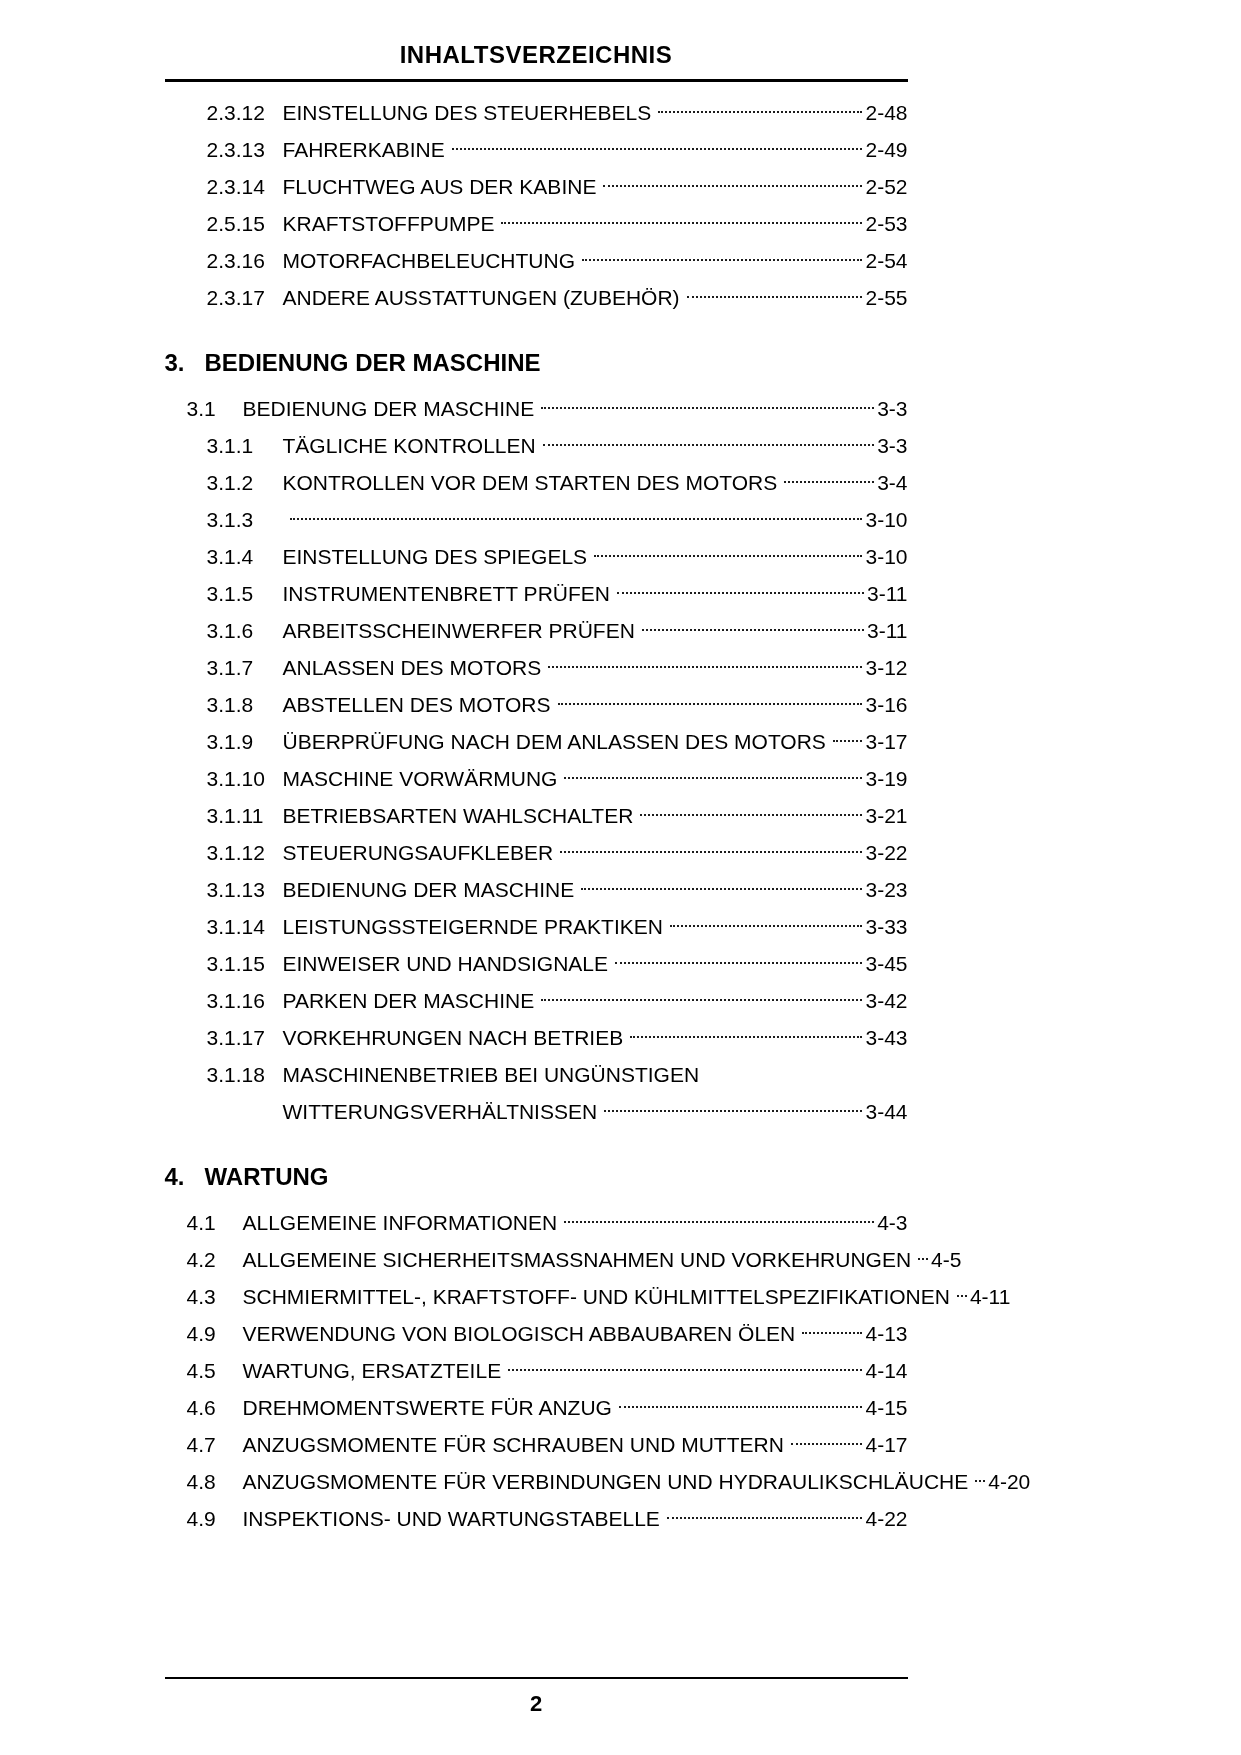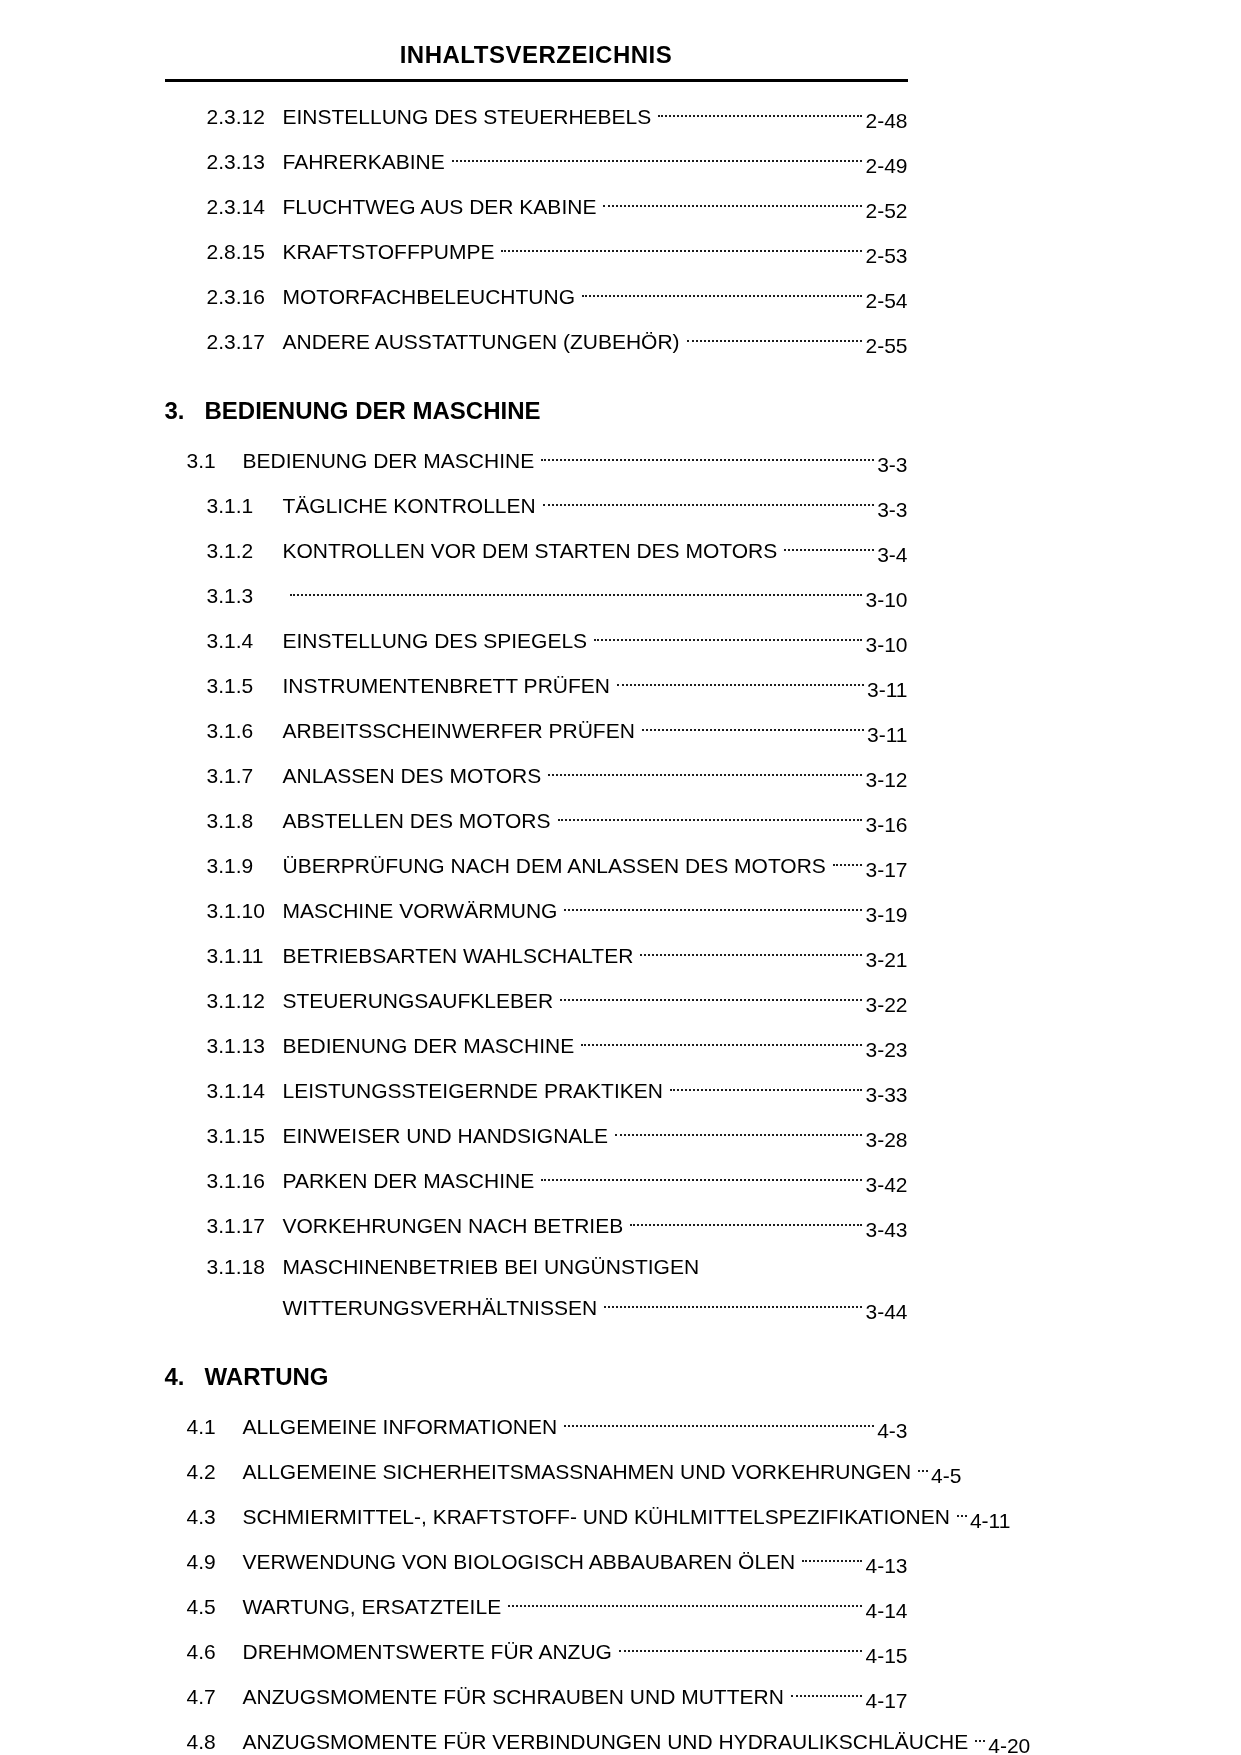--- a/index.html
+++ b/index.html
@@ -43,21 +43,21 @@
   .level-3 .e-num { margin-left: 42px; width: 76px; }
   .level-2 .e-num { margin-left: 22px; width: 56px; }
   .e-title { flex: none; }
   .e-dots {
     flex: 1 1 auto;
     min-width: 10px;
     border-bottom: 2.6px dotted #1c1c1c;
     margin: 0 3px 0 7px;
     transform: translateY(-1px);
   }
-  .e-page { flex: none; text-align: right; margin-top: 8px; }
+  .e-page { flex: none; text-align: right; }
 
   .group-heading {
     display: flex;
     font-size: 24px;
     font-weight: bold;
     line-height: 34px;
     margin: 30px 0 10px 0;
   }
   .h-num { flex: none; width: 40px; }
 
@@ -101,21 +101,21 @@
   </div>
 
   <div class="toc-entry level-3">
     <span class="e-num">2.3.14</span>
     <span class="e-title">FLUCHTWEG AUS DER KABINE</span>
     <span class="e-dots"></span>
     <span class="e-page">2-52</span>
   </div>
 
   <div class="toc-entry level-3">
-    <span class="e-num">2.8.15</span>
+    <span class="e-num">2.5.15</span>
     <span class="e-title">KRAFTSTOFFPUMPE</span>
     <span class="e-dots"></span>
     <span class="e-page">2-53</span>
   </div>
 
   <div class="toc-entry level-3">
     <span class="e-num">2.3.16</span>
     <span class="e-title">MOTORFACHBELEUCHTUNG</span>
     <span class="e-dots"></span>
     <span class="e-page">2-54</span>
@@ -237,21 +237,21 @@
     <span class="e-num">3.1.14</span>
     <span class="e-title">LEISTUNGSSTEIGERNDE PRAKTIKEN</span>
     <span class="e-dots"></span>
     <span class="e-page">3-33</span>
   </div>
 
   <div class="toc-entry level-3">
     <span class="e-num">3.1.15</span>
     <span class="e-title">EINWEISER UND HANDSIGNALE</span>
     <span class="e-dots"></span>
-    <span class="e-page">3-28</span>
+    <span class="e-page">3-45</span>
   </div>
 
   <div class="toc-entry level-3">
     <span class="e-num">3.1.16</span>
     <span class="e-title">PARKEN DER MASCHINE</span>
     <span class="e-dots"></span>
     <span class="e-page">3-42</span>
   </div>
 
   <div class="toc-entry level-3">

